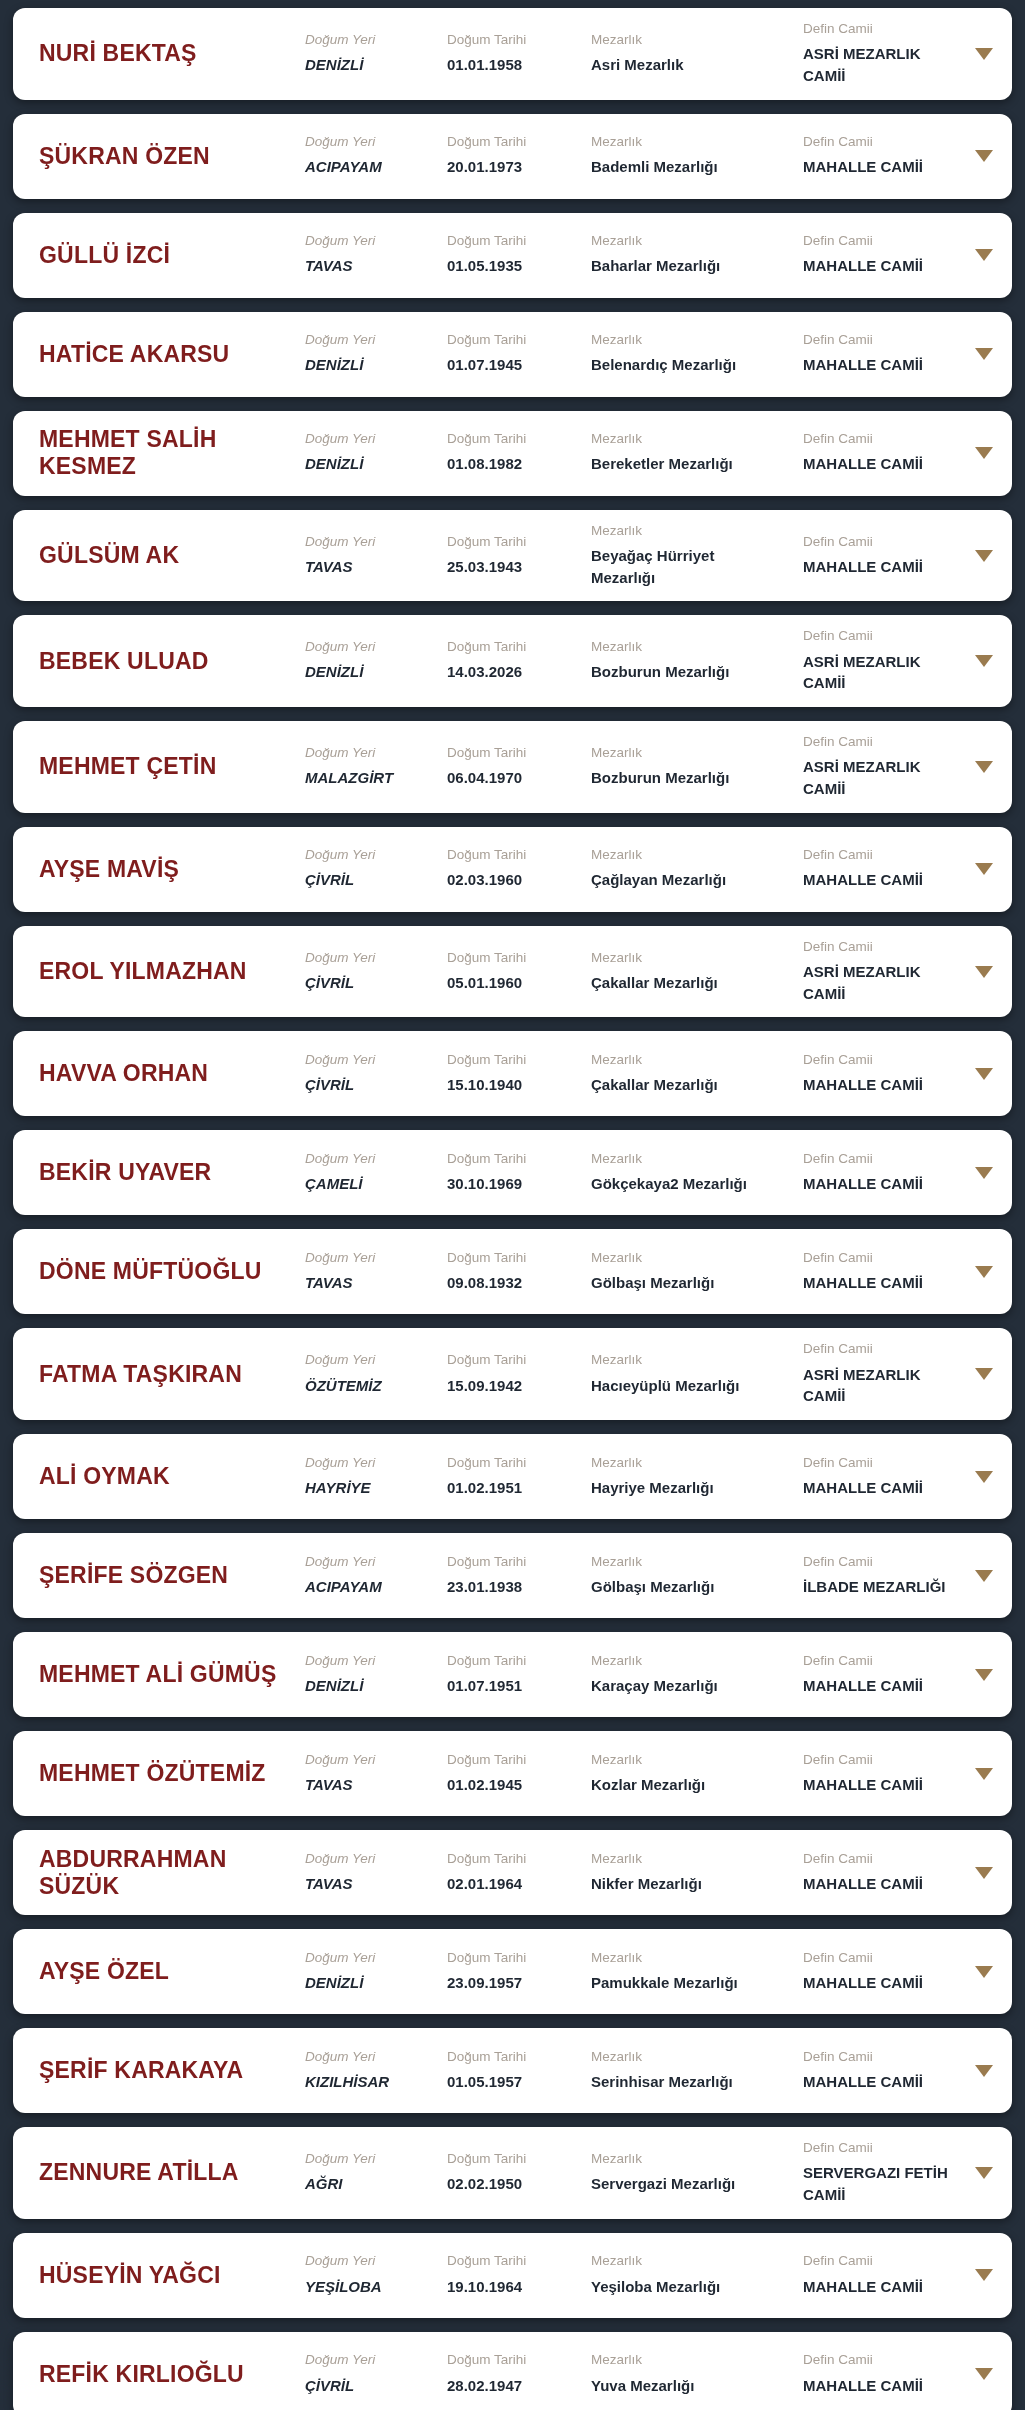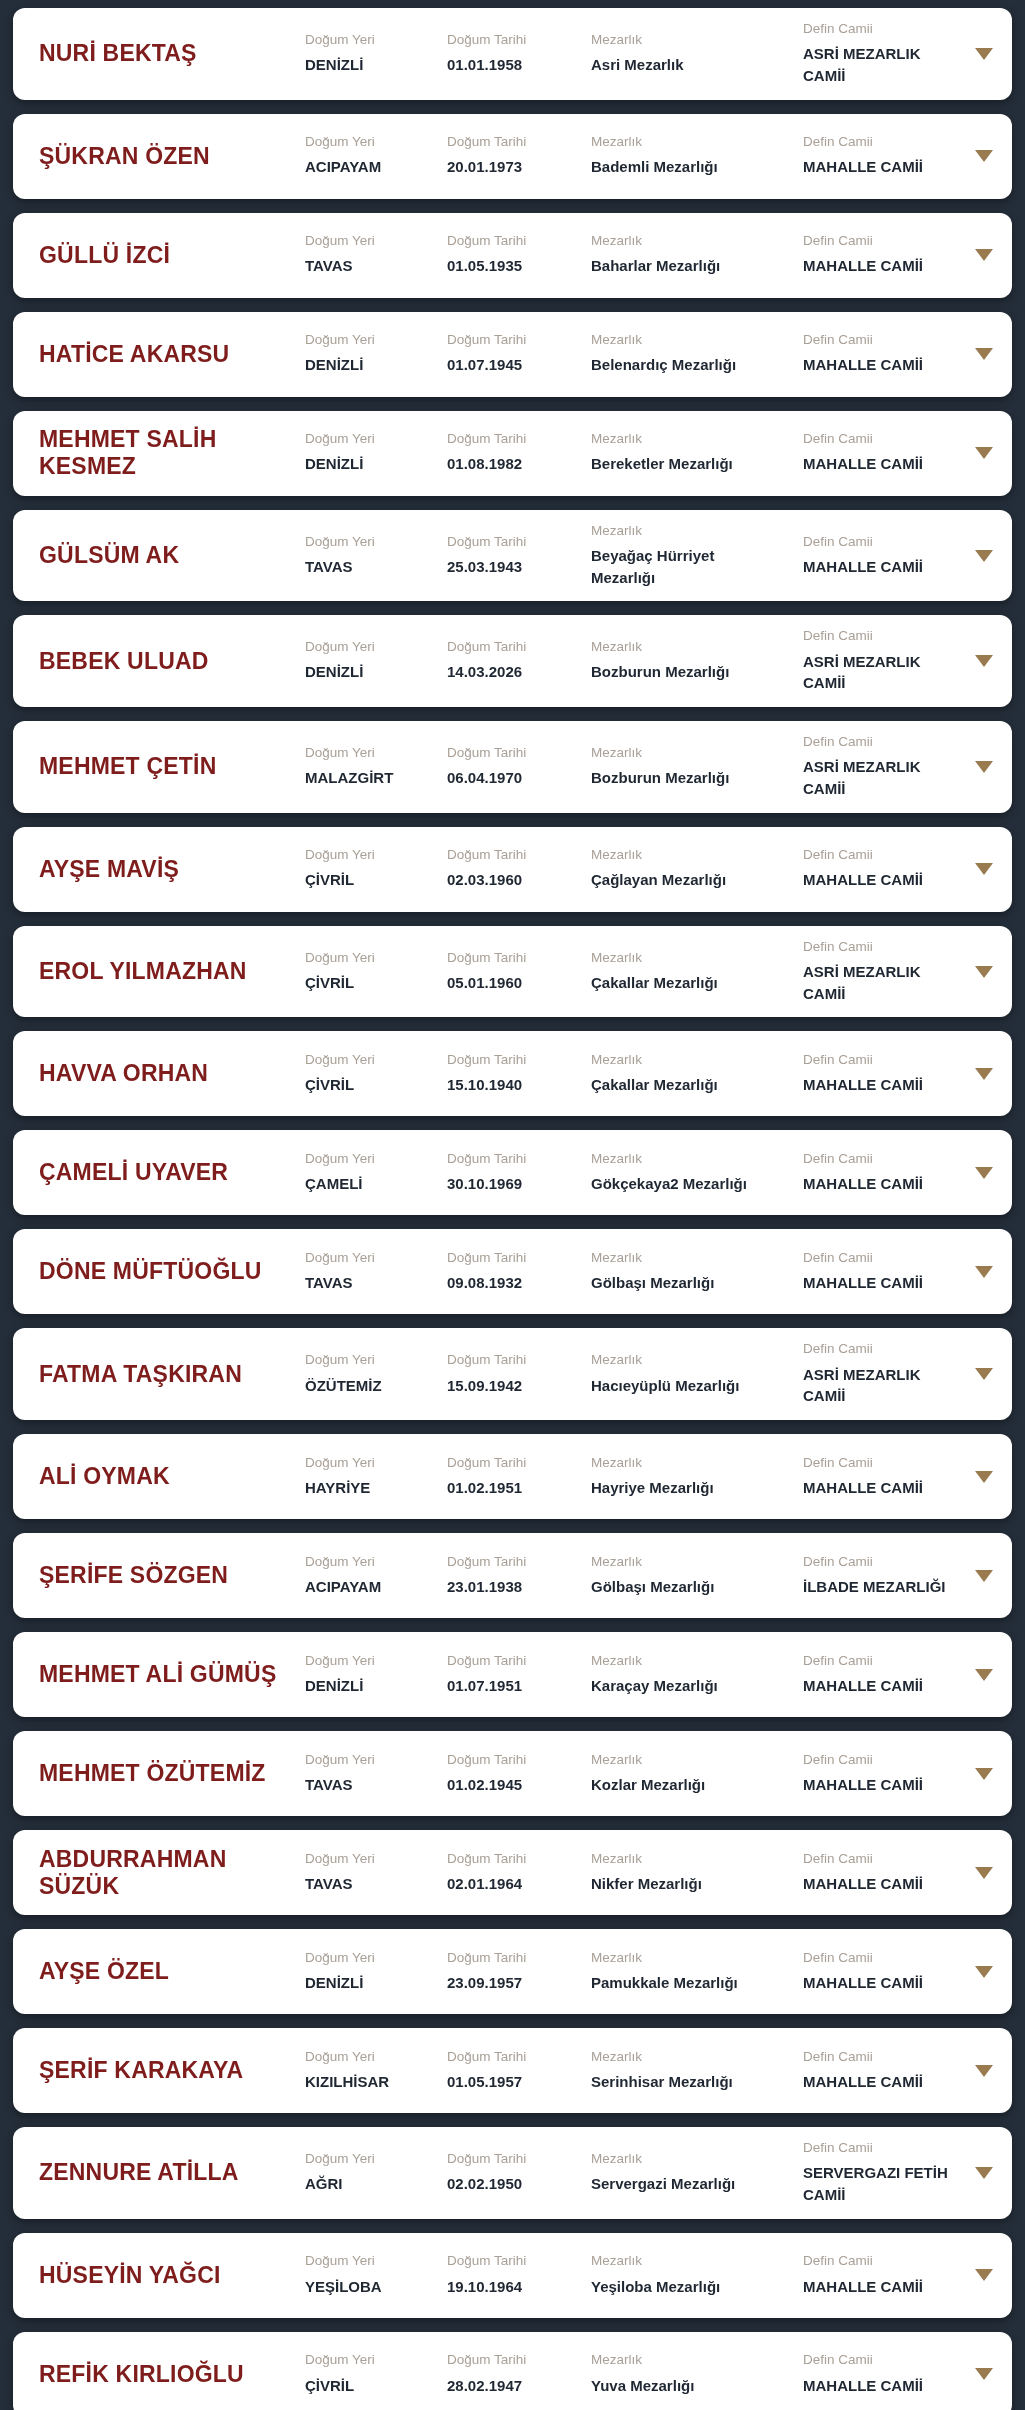--- a/index.html
+++ b/index.html
@@ -50,21 +50,21 @@
     color: #A9A097;
     margin-bottom: 6px;
     line-height: 1.2;
   }
   .field .value {
     font-size: 15px;
     font-weight: 700;
     color: #1F2732;
     line-height: 1.45;
   }
-  .f-birthplace { width: 142px; flex: 0 0 142px; }
+  .f-birthplace { width: 142px; flex: 0 0 142px; font-style: italic; }
   .f-birthdate  { width: 144px; flex: 0 0 144px; }
   .f-cemetery   { width: 204px; flex: 0 0 204px; }
   .f-mosque     { width: 172px; flex: 0 0 172px; margin-left: 8px; }
   .expand-btn {
     margin-left: auto;
     width: 24px;
     height: 24px;
     display: flex;
     align-items: center;
     justify-content: center;
@@ -389,21 +389,21 @@
       <div class="label">Defin Camii</div>
       <div class="value">MAHALLE CAMİİ</div>
     </div>
 
     <button class="expand-btn">
       <span class="tri"></span>
     </button>
   </div>
 
   <div class="card">
-    <div class="person-name">ÇAMELİ UYAVER</div>
+    <div class="person-name">BEKİR UYAVER</div>
 
     <div class="field f-birthplace">
       <div class="label">Doğum Yeri</div>
       <div class="value">ÇAMELİ</div>
     </div>
 
     <div class="field f-birthdate">
       <div class="label">Doğum Tarihi</div>
       <div class="value">30.10.1969</div>
     </div>

